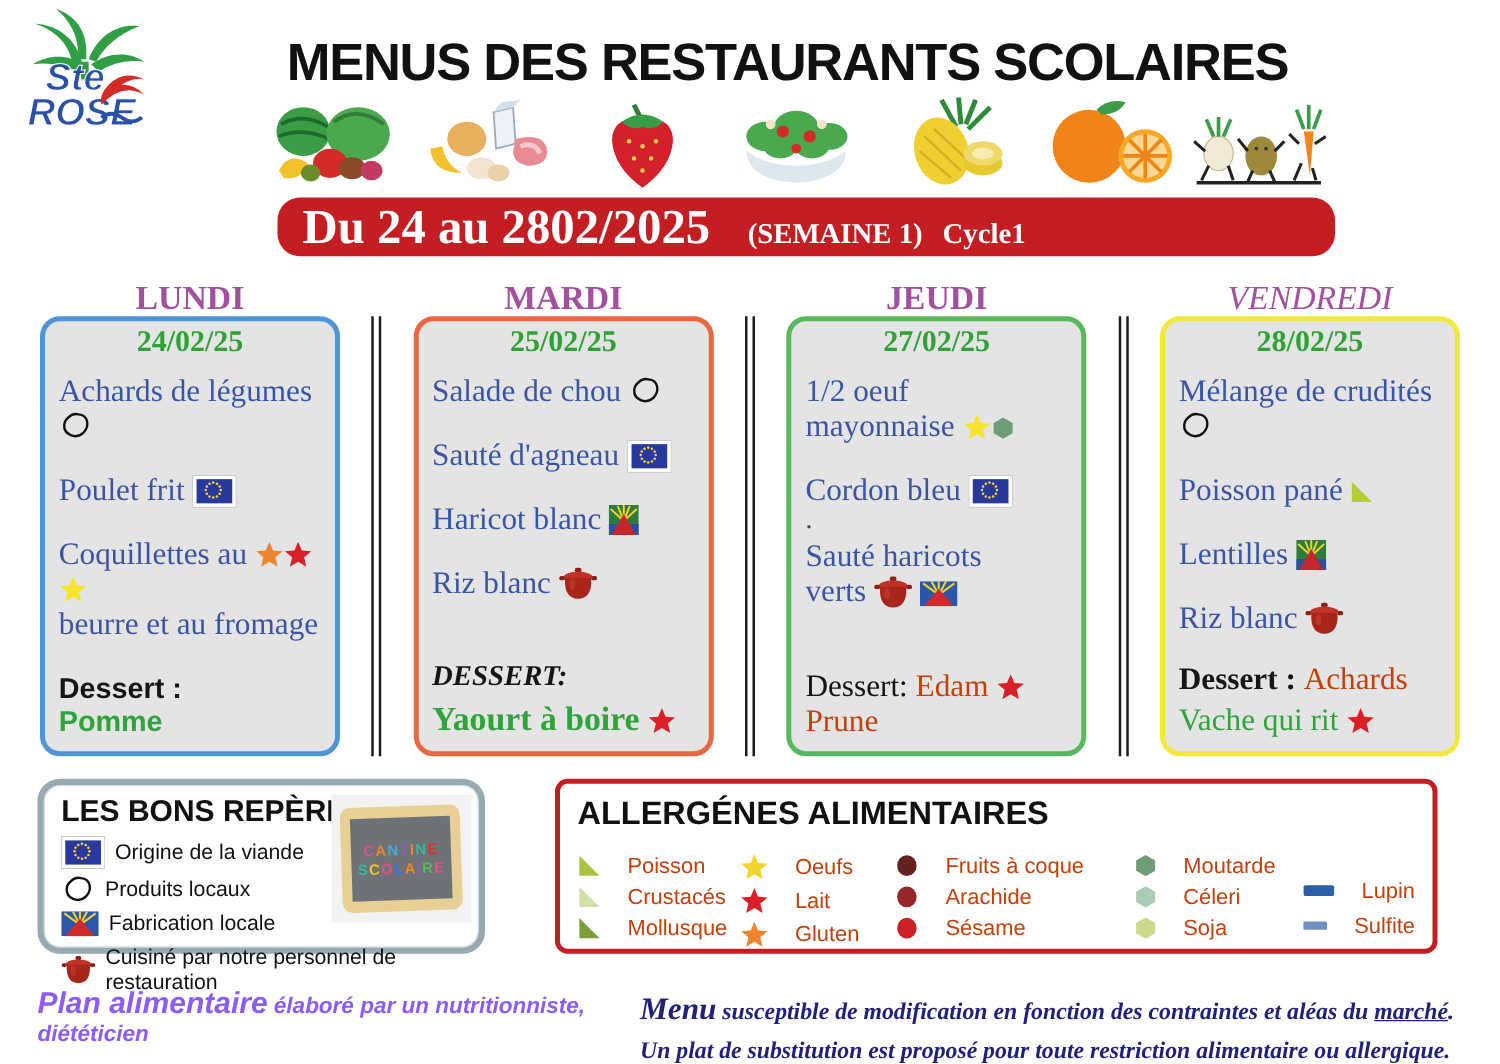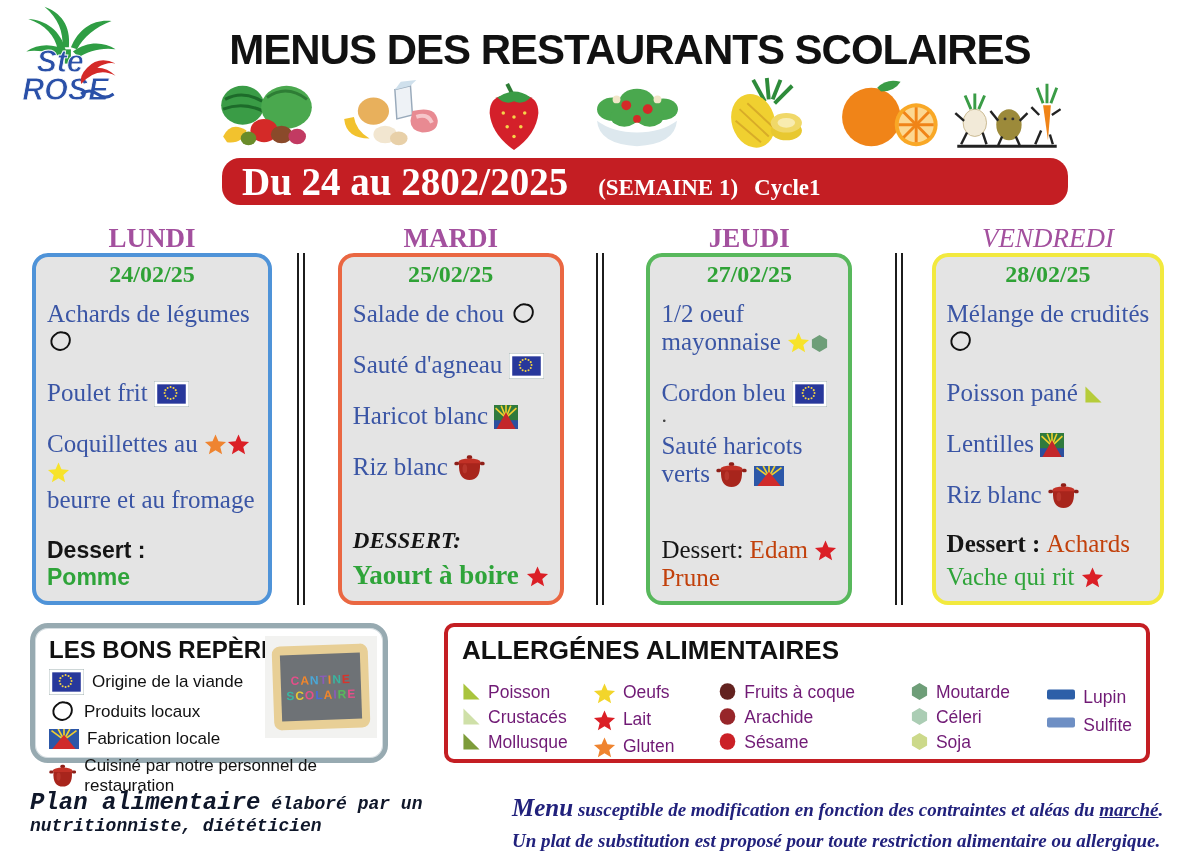--- a/index.html
+++ b/index.html
@@ -13,21 +13,21 @@
         justify-content:space-between;align-items:flex-end;}
   .food-strip .fimg{width:108px;height:78px;}
   .food-strip svg{width:100%;height:100%;}
   .banner{margin:4px 0 0 222px;width:846px;height:47px;background:#c41e23;border-radius:18px;
         color:#fff;display:flex;align-items:baseline;font-family:"Liberation Serif",serif;}
   .banner .range{font-size:39px;font-weight:bold;margin-left:20px;line-height:47px;}
   .banner .week{font-size:23px;font-weight:bold;margin-left:30px;}
   .banner .cycle{font-size:23px;font-weight:bold;margin-left:16px;}
   
   .days{display:flex;justify-content:space-between;margin:18px 32px 0 32px;}
-  .day{width:240px;display:flex;flex-direction:column;align-items:center;}
+  .day{width:240px;display:flex;flex-direction:column;}
   .day-name{height:30px;text-align:center;font-family:"Liberation Serif",serif;font-weight:bold;
         font-size:27px;color:#a3509e;}
   .day-name.it{font-weight:normal;font-style:italic;}
   .day-box{height:352px;border:4px solid #a21caf;border-radius:16px;background:#e4e4e4;
         padding:4px 11px 10px;display:flex;flex-direction:column;box-sizing:border-box;}
   .day-date{text-align:center;color:#2fa236;font-weight:bold;
         font-family:"Liberation Serif",serif;font-size:24px;}
   .sep{width:4px;height:352px;margin-top:30px;border-left:2.5px solid #1c1c1c;
         border-right:2.5px solid #1c1c1c;}
   .row.dish{font-family:"Liberation Serif",serif;font-size:25px;color:#3a55a5;
@@ -71,25 +71,25 @@
         align-items:center;justify-content:center;transform:rotate(-2deg);}
   .board-inner{width:80px;height:66px;background:#6e7276;display:flex;flex-direction:column;
         align-items:center;justify-content:center;gap:3px;}
   .board-line{font-size:12px;font-weight:800;letter-spacing:1px;line-height:1;}
   .allerg{margin-left:56px;width:706px;height:140px;box-sizing:border-box;border:4px solid #c41e23;
         border-radius:10px;padding:8px 14px;}
   .allerg-title{font-size:26px;font-weight:800;color:#111;}
   .allerg-grid{display:flex;margin-top:16px;}
   .acol{display:flex;flex-direction:column;gap:4px;}
   .acol1{width:142px;} .acol2{width:136px;} .acol3{width:208px;} .acol4{width:148px;}
-  .acol5{width:90px;margin-top:5px;gap:7px;}
-  .aitem{display:flex;gap:7px;font-size:17.5px;color:#701a75;}
+  .acol5{width:90px;margin-top:20px;gap:7px;}
+  .aitem{display:flex;align-items:center;gap:21px;font-size:17.5px;color:#c2410c;}
   
   .footer{display:flex;margin:26px 30px 0 30px;align-items:flex-start;}
-  .f-left{width:470px;color:#0f172a;font-family:Liberation Mono, monospace;font-style:italic;
+  .f-left{width:470px;color:#8b5cf6;font-family:Liberation Sans, sans-serif;font-style:italic;
         font-weight:bold;font-size:18px;}
   .f-left .lead{font-size:24px;}
   .f-right{margin-left:12px;color:#21217c;font-family:"Liberation Serif",serif;font-style:italic;
         font-weight:bold;font-size:19px;line-height:1.5;}
   .f-right .lead{font-size:25px;}
   .f-right .und{text-decoration:underline;}
 </style>
 </head>
 <body>
 

